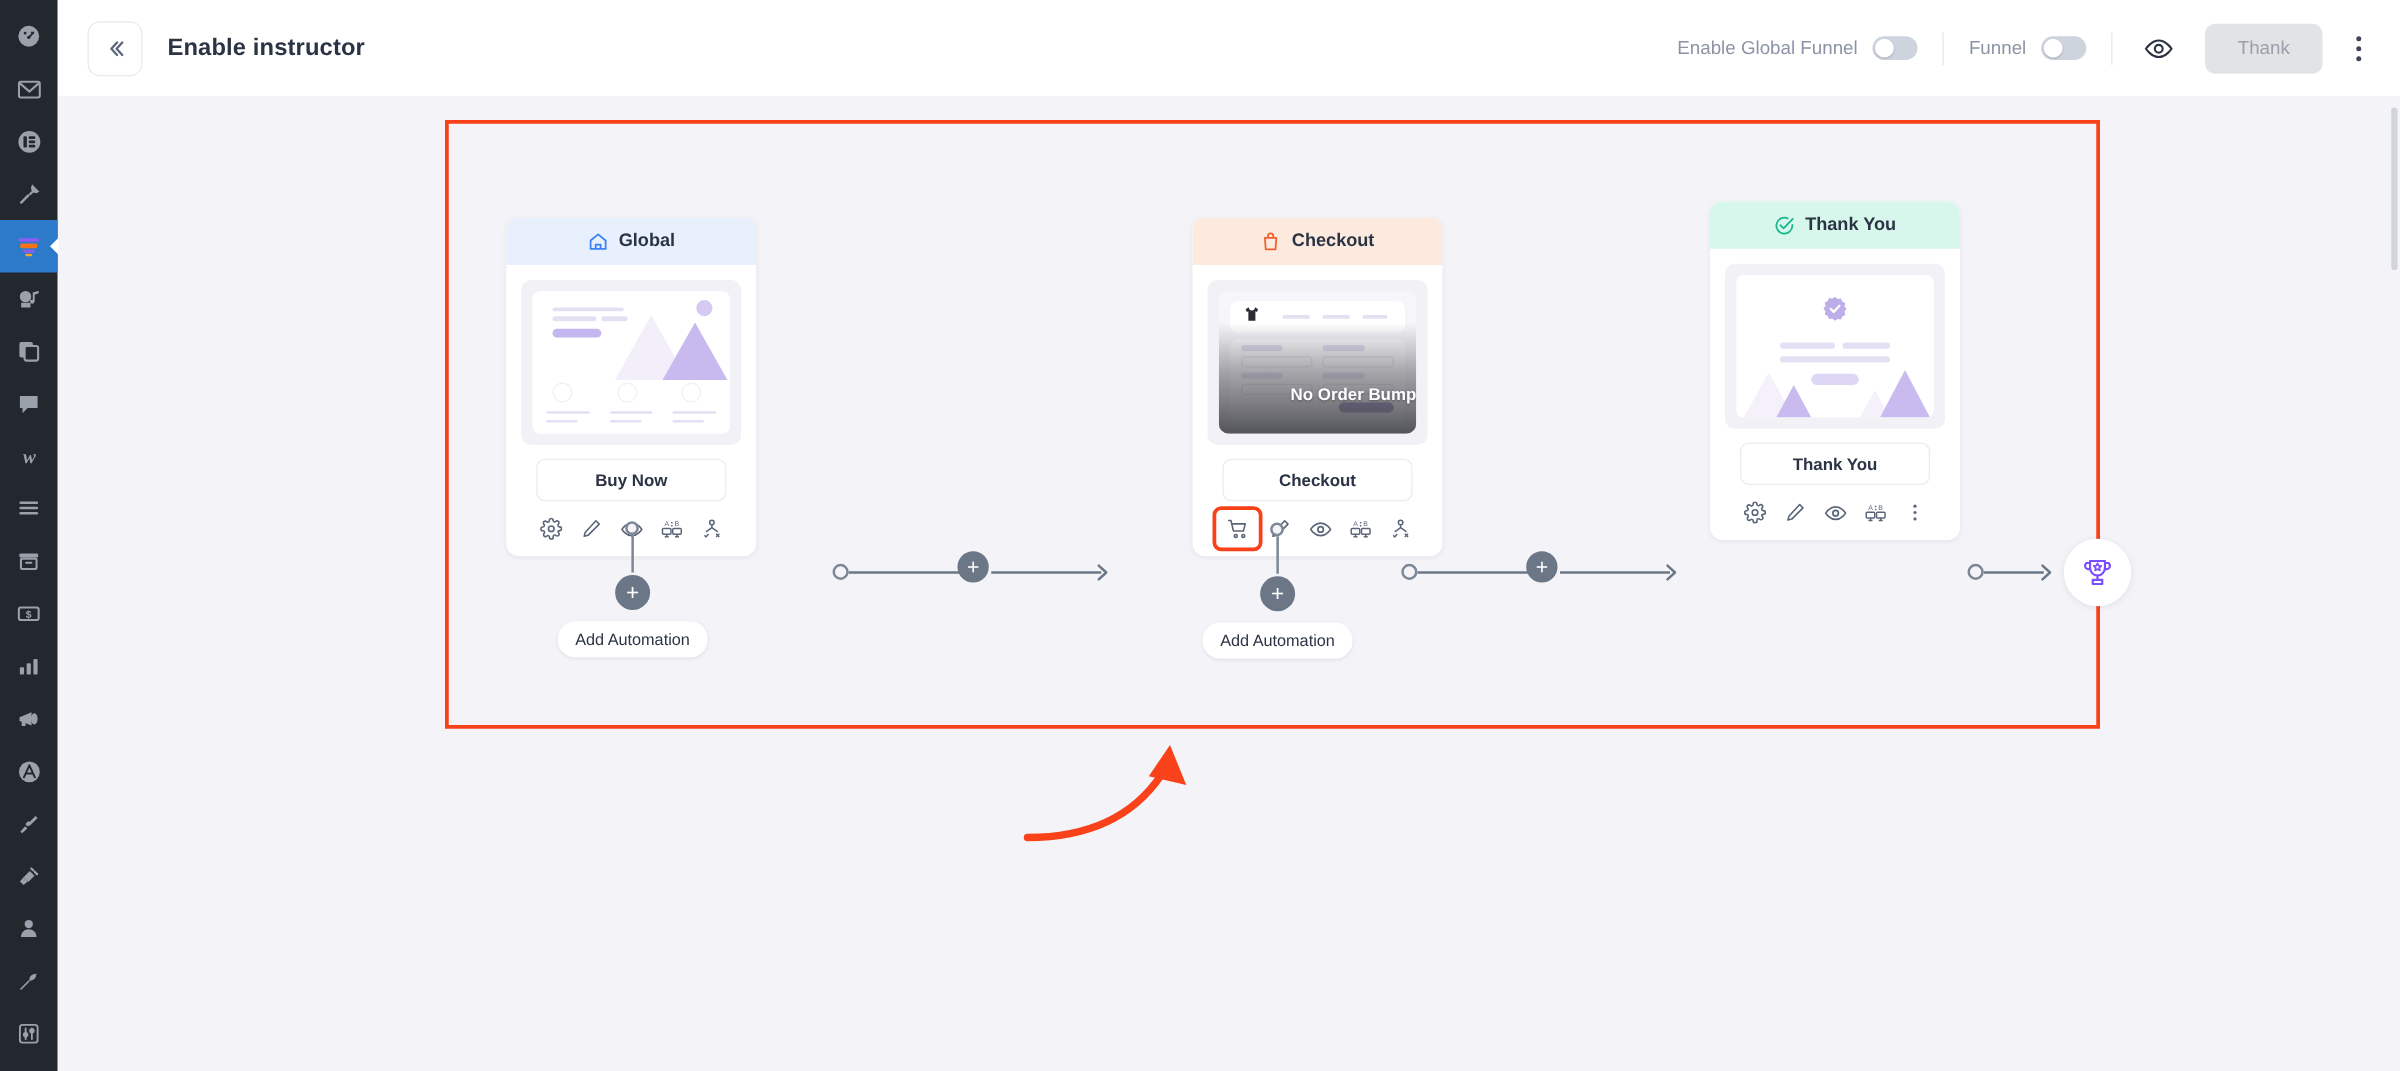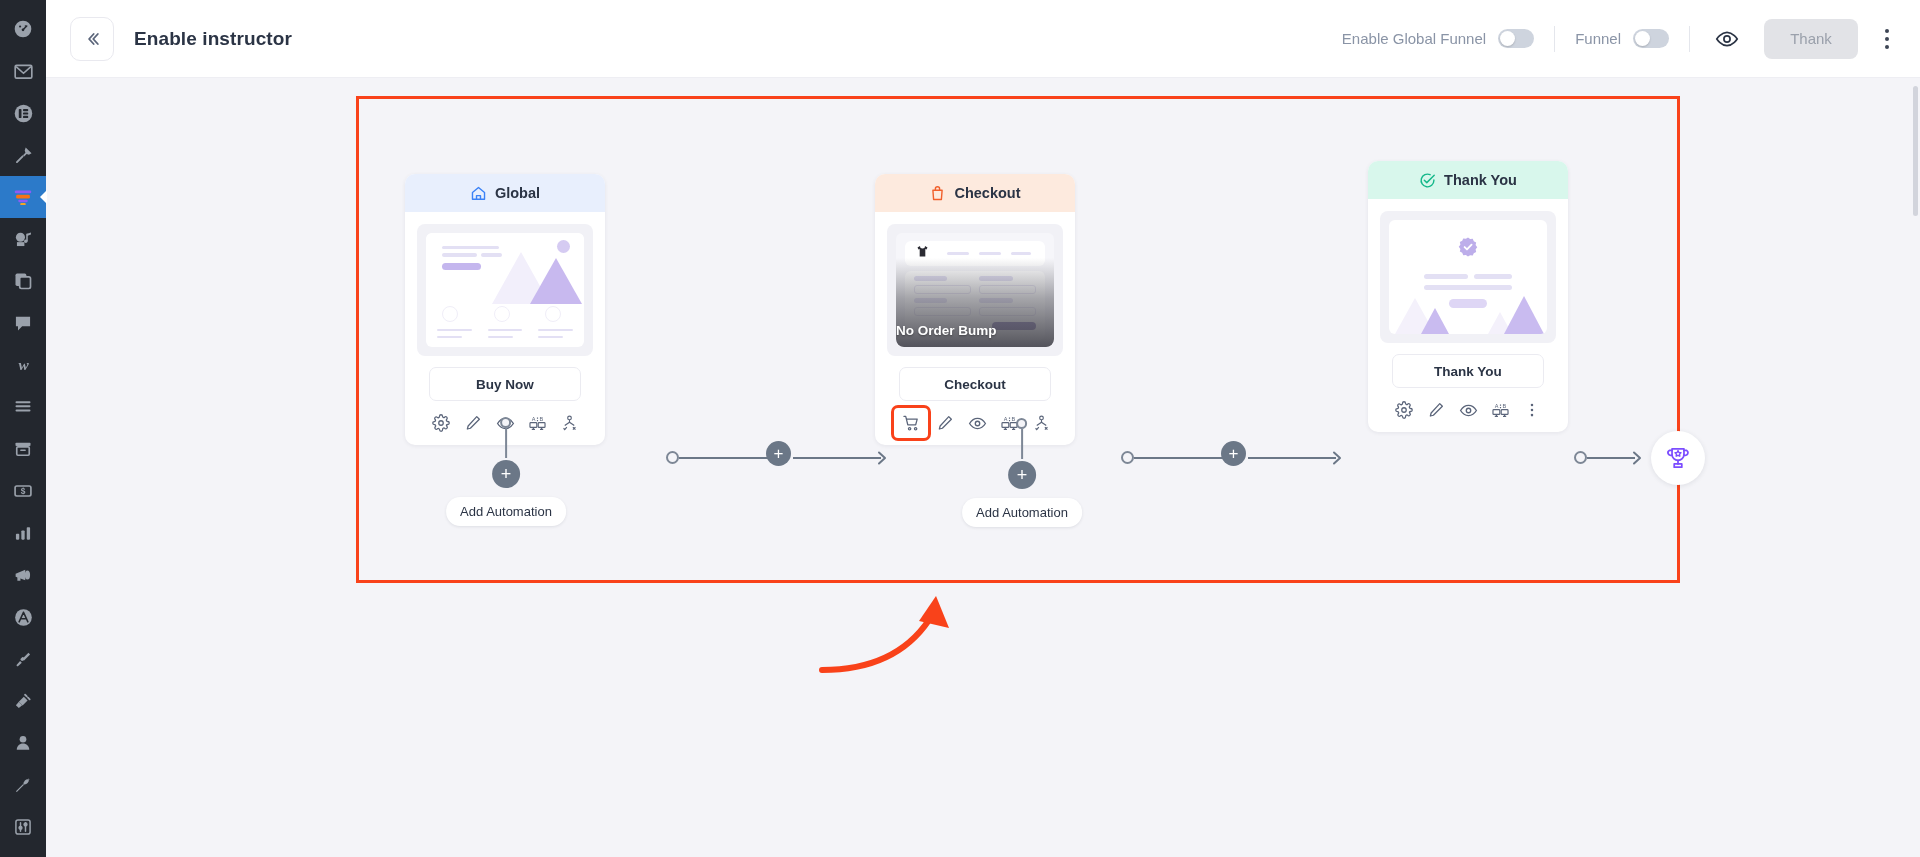--- a/index.html
+++ b/index.html
@@ -150,22 +150,22 @@
   .ibtn {
     width: 30px; height: 30px; display: flex; align-items: center; justify-content: center;
     cursor: pointer; border-radius: 4px;
   }
   .ibtn.hl { outline: 3px solid #f9421a; outline-offset: 0px; width: 34px; height: 30px; }
 
   
   .bump-overlay {
     position: absolute; left: 0; right: 0; bottom: 0; top: 22%;
     background: linear-gradient(to bottom, rgba(90,90,100,0) 0%, rgba(92,92,100,.55) 45%, rgba(70,70,78,.92) 100%);
-    display: flex; align-items: flex-end; justify-content: flex-start;
-    padding-bottom: 9px;
+    display: flex; align-items: flex-end; justify-content: flex-end;
+    padding-bottom: 24px;
     border-radius: 0 0 8px 8px;
   }
   .bump-overlay span { color: #ffffff; font-size: 13.5px; font-weight: bold; text-shadow: 0 1px 2px rgba(0,0,0,.35); }
 
   
   .conn { position: absolute; height: 24px; }
   .cline { position: absolute; top: 11px; height: 2px; background: #6b7787; }
   .cdot {
     position: absolute; top: 5px; width: 13px; height: 13px; border-radius: 50%;
     border: 2px solid #7d8796; background: #f4f4f8;
@@ -502,21 +502,21 @@
       <div class="conn" style="left:620px; top:368px; width:235px;">
         <div class="cdot" style="left:0;"></div>
         <div class="cline" style="left:13px; width:100px;"></div>
         <div class="cplus" style="left:100px;">+</div>
         <div class="cline" style="left:127px; width:88px;"></div>
         <svg class="carrow" style="left:205px;" width="16" height="14" viewBox="0 0 16 14" fill="none" stroke="#6b7787" stroke-width="2" stroke-linecap="round" stroke-linejoin="round">
             <path d="M8 1.5 L14 7 L8 12.5"></path>
           </svg>
       </div>
 
-      <div class="step" style="left:829px; top:96px;">
+      <div class="step" style="left:908px; top:96px;">
         <div class="step-head" style="background:#fdeade;">
           <svg width="17" height="17" viewBox="0 0 24 24" fill="none" stroke="#f1602c" stroke-width="2" stroke-linejoin="round">
               <path d="M5.5 7.5 h13 l-1 13 h-11z"></path>
               <path d="M9 7.5 V5.5 a3 3 0 0 1 6 0 v2"></path>
             </svg>
           <span class="ttl">Checkout</span>
         </div>
         <div class="step-body">
           <div class="thumb">
             <div class="thumb-inner" style="background:#f6f6fa;">

